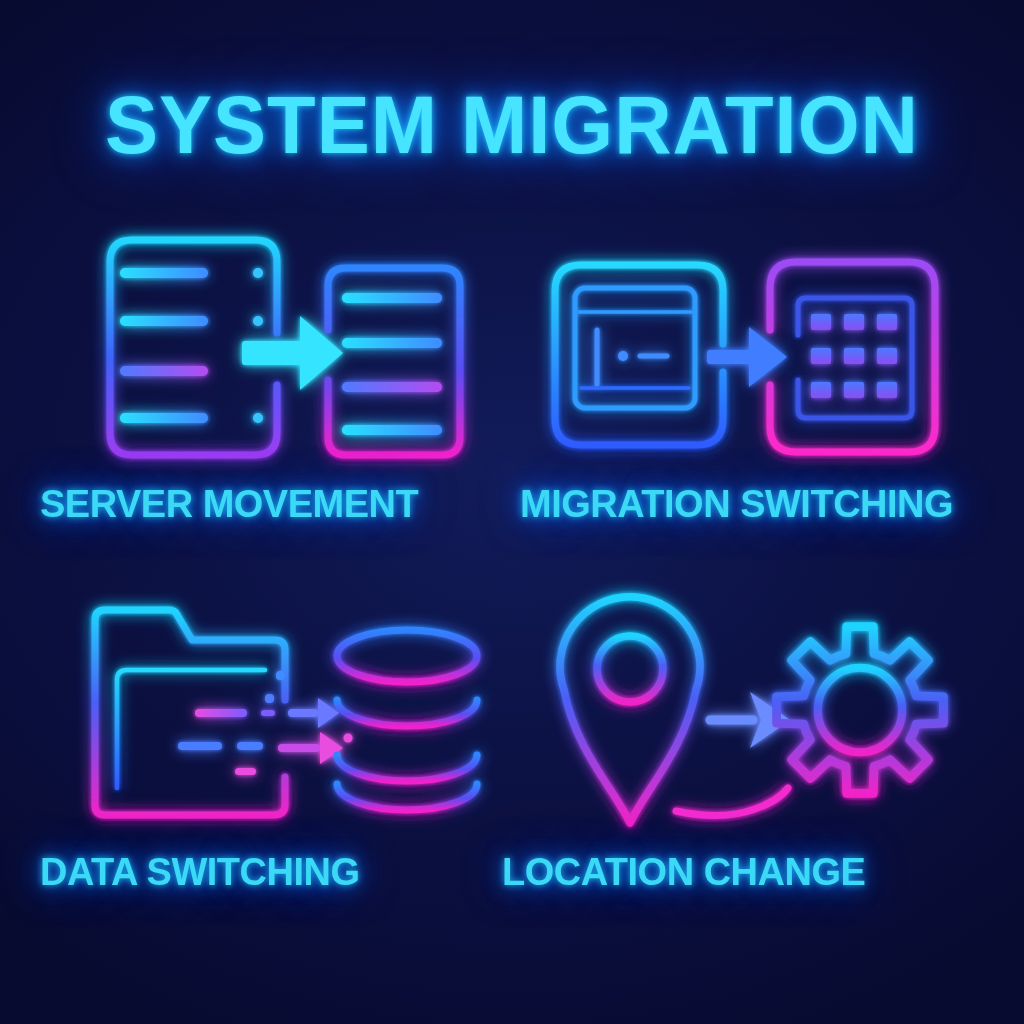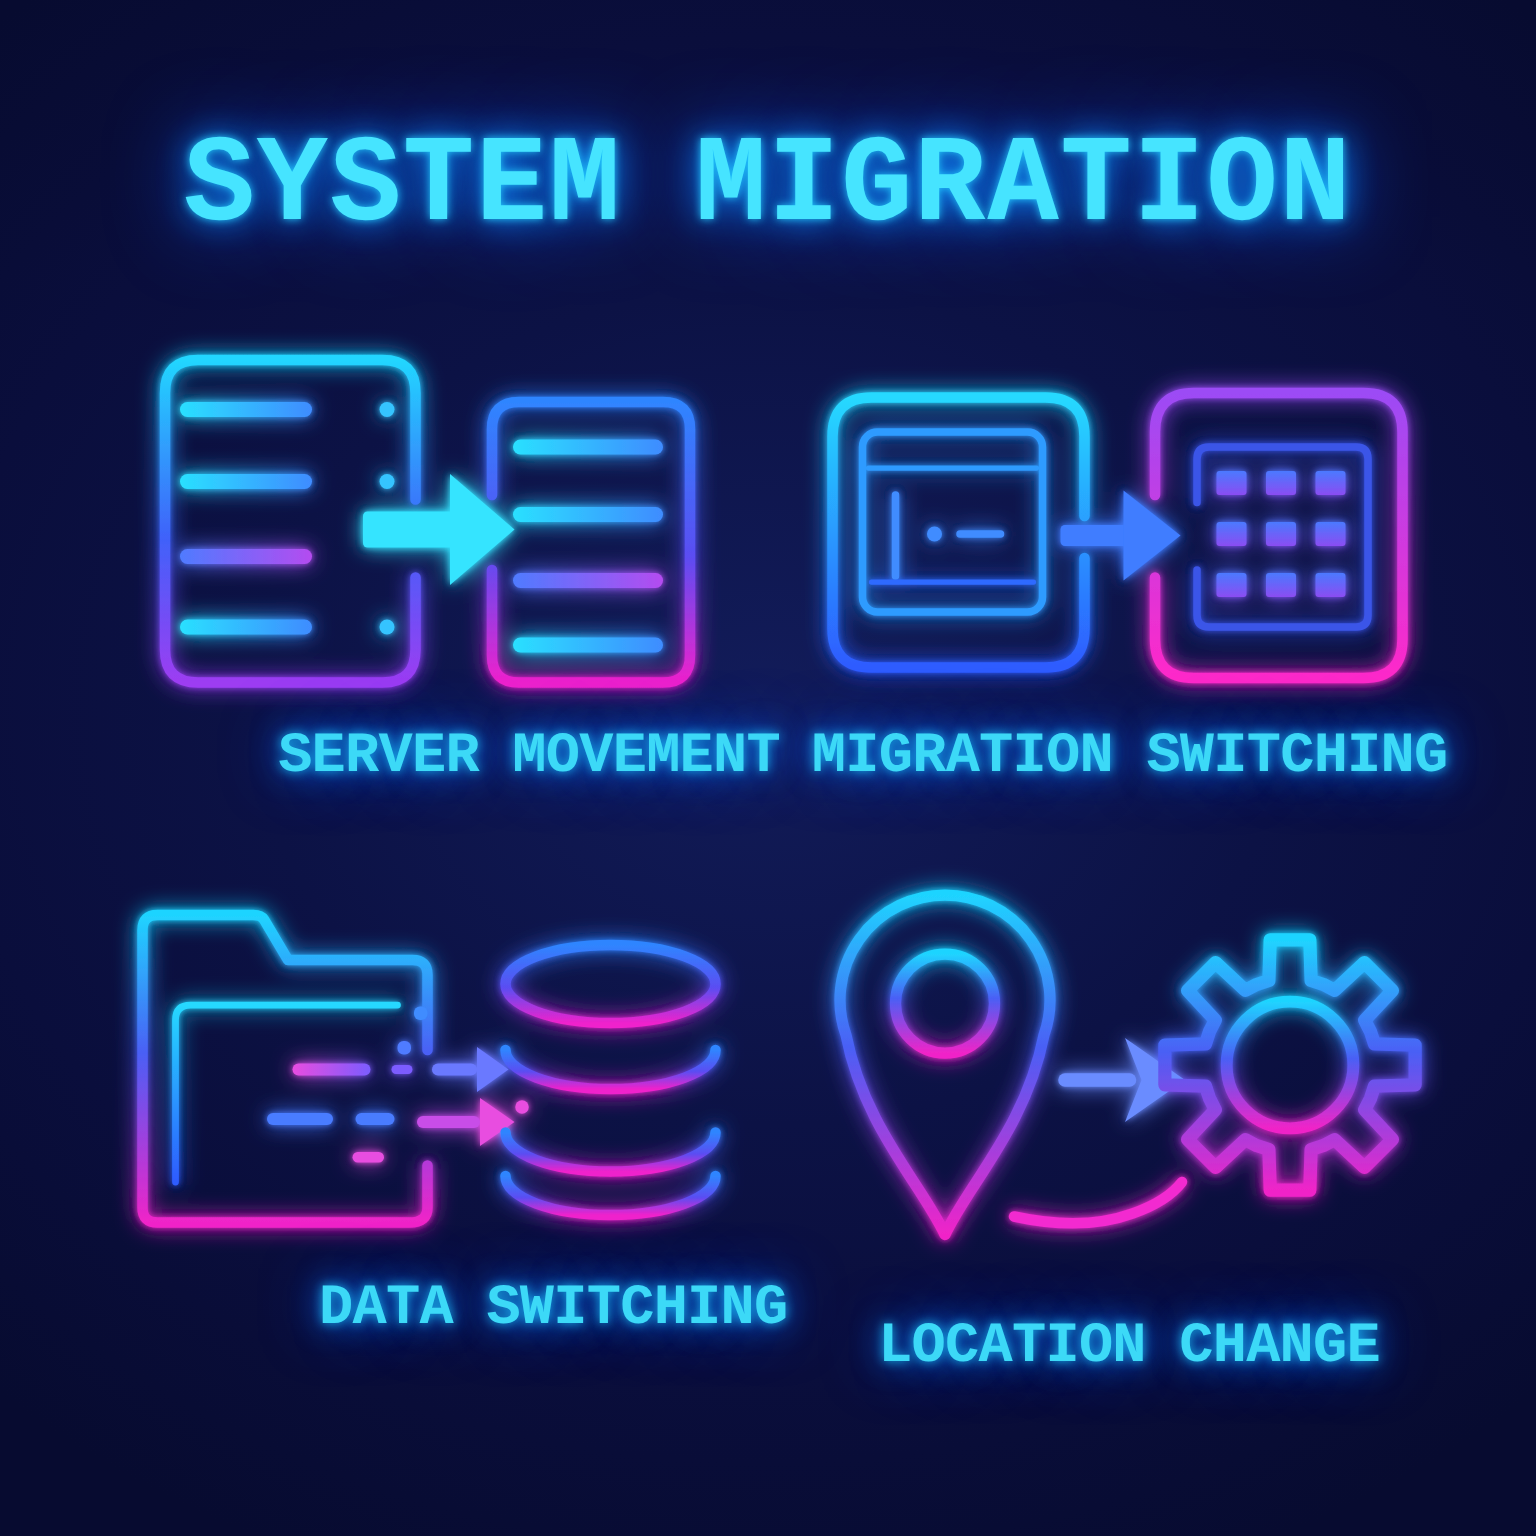--- a/index.html
+++ b/index.html
@@ -1,35 +1,35 @@
 <!DOCTYPE html>
 <html><head>
 <meta charset="utf-8">
 <style>
   html,body{margin:0;padding:0;background:#060a2c;}
   .stage{
     position:relative;width:1024px;height:1024px;overflow:hidden;
     background:radial-gradient(ellipse 760px 620px at 50% 46%, #121c5a 0%, #0c1245 45%, #0a0e3c 72%, #070b30 100%);
-    font-family:Liberation Mono, monospace;
+    font-family:Liberation Sans, sans-serif;
   }
   .title{
     position:absolute;top:78px;left:0;width:1024px;margin:0;
     text-align:center;font-size:82px;font-weight:bold;letter-spacing:1px;
     color:#46e4ff;transform:scaleX(0.97);
     text-shadow:0 0 6px #22c9ff,0 0 22px #0f8cff,0 0 55px #0a57ff;
   }
   .label{
-    position:absolute;text-align:right;font-size:38px;font-weight:bold;letter-spacing:-0.5px;
+    position:absolute;text-align:left;font-size:38px;font-weight:bold;letter-spacing:-0.5px;
     color:#3cd9f7;
     text-shadow:0 0 7px #19b6f2,0 0 20px #0d6cf2,0 0 40px #0a46d8;
   }
   .lab-q1{left:40px;top:483px;width:480px;}
   .lab-q2{left:520px;top:483px;width:445px;}
   .lab-q3{left:40px;top:851px;width:485px;}
-  .lab-q4{left:490px;top:851px;width:430px;margin-top:25px;}
+  .lab-q4{left:502px;top:851px;width:430px;}
   svg.icon{position:absolute;overflow:visible;}
   .svg-q1{left:90px;top:235px;}
   .svg-q2{left:545px;top:250px;}
   .svg-q3{left:75px;top:592px;}
   .svg-q4{left:550px;top:585px;}
   .defs{position:absolute;width:0;height:0;}
 </style>
 </head>
 <body>
 

